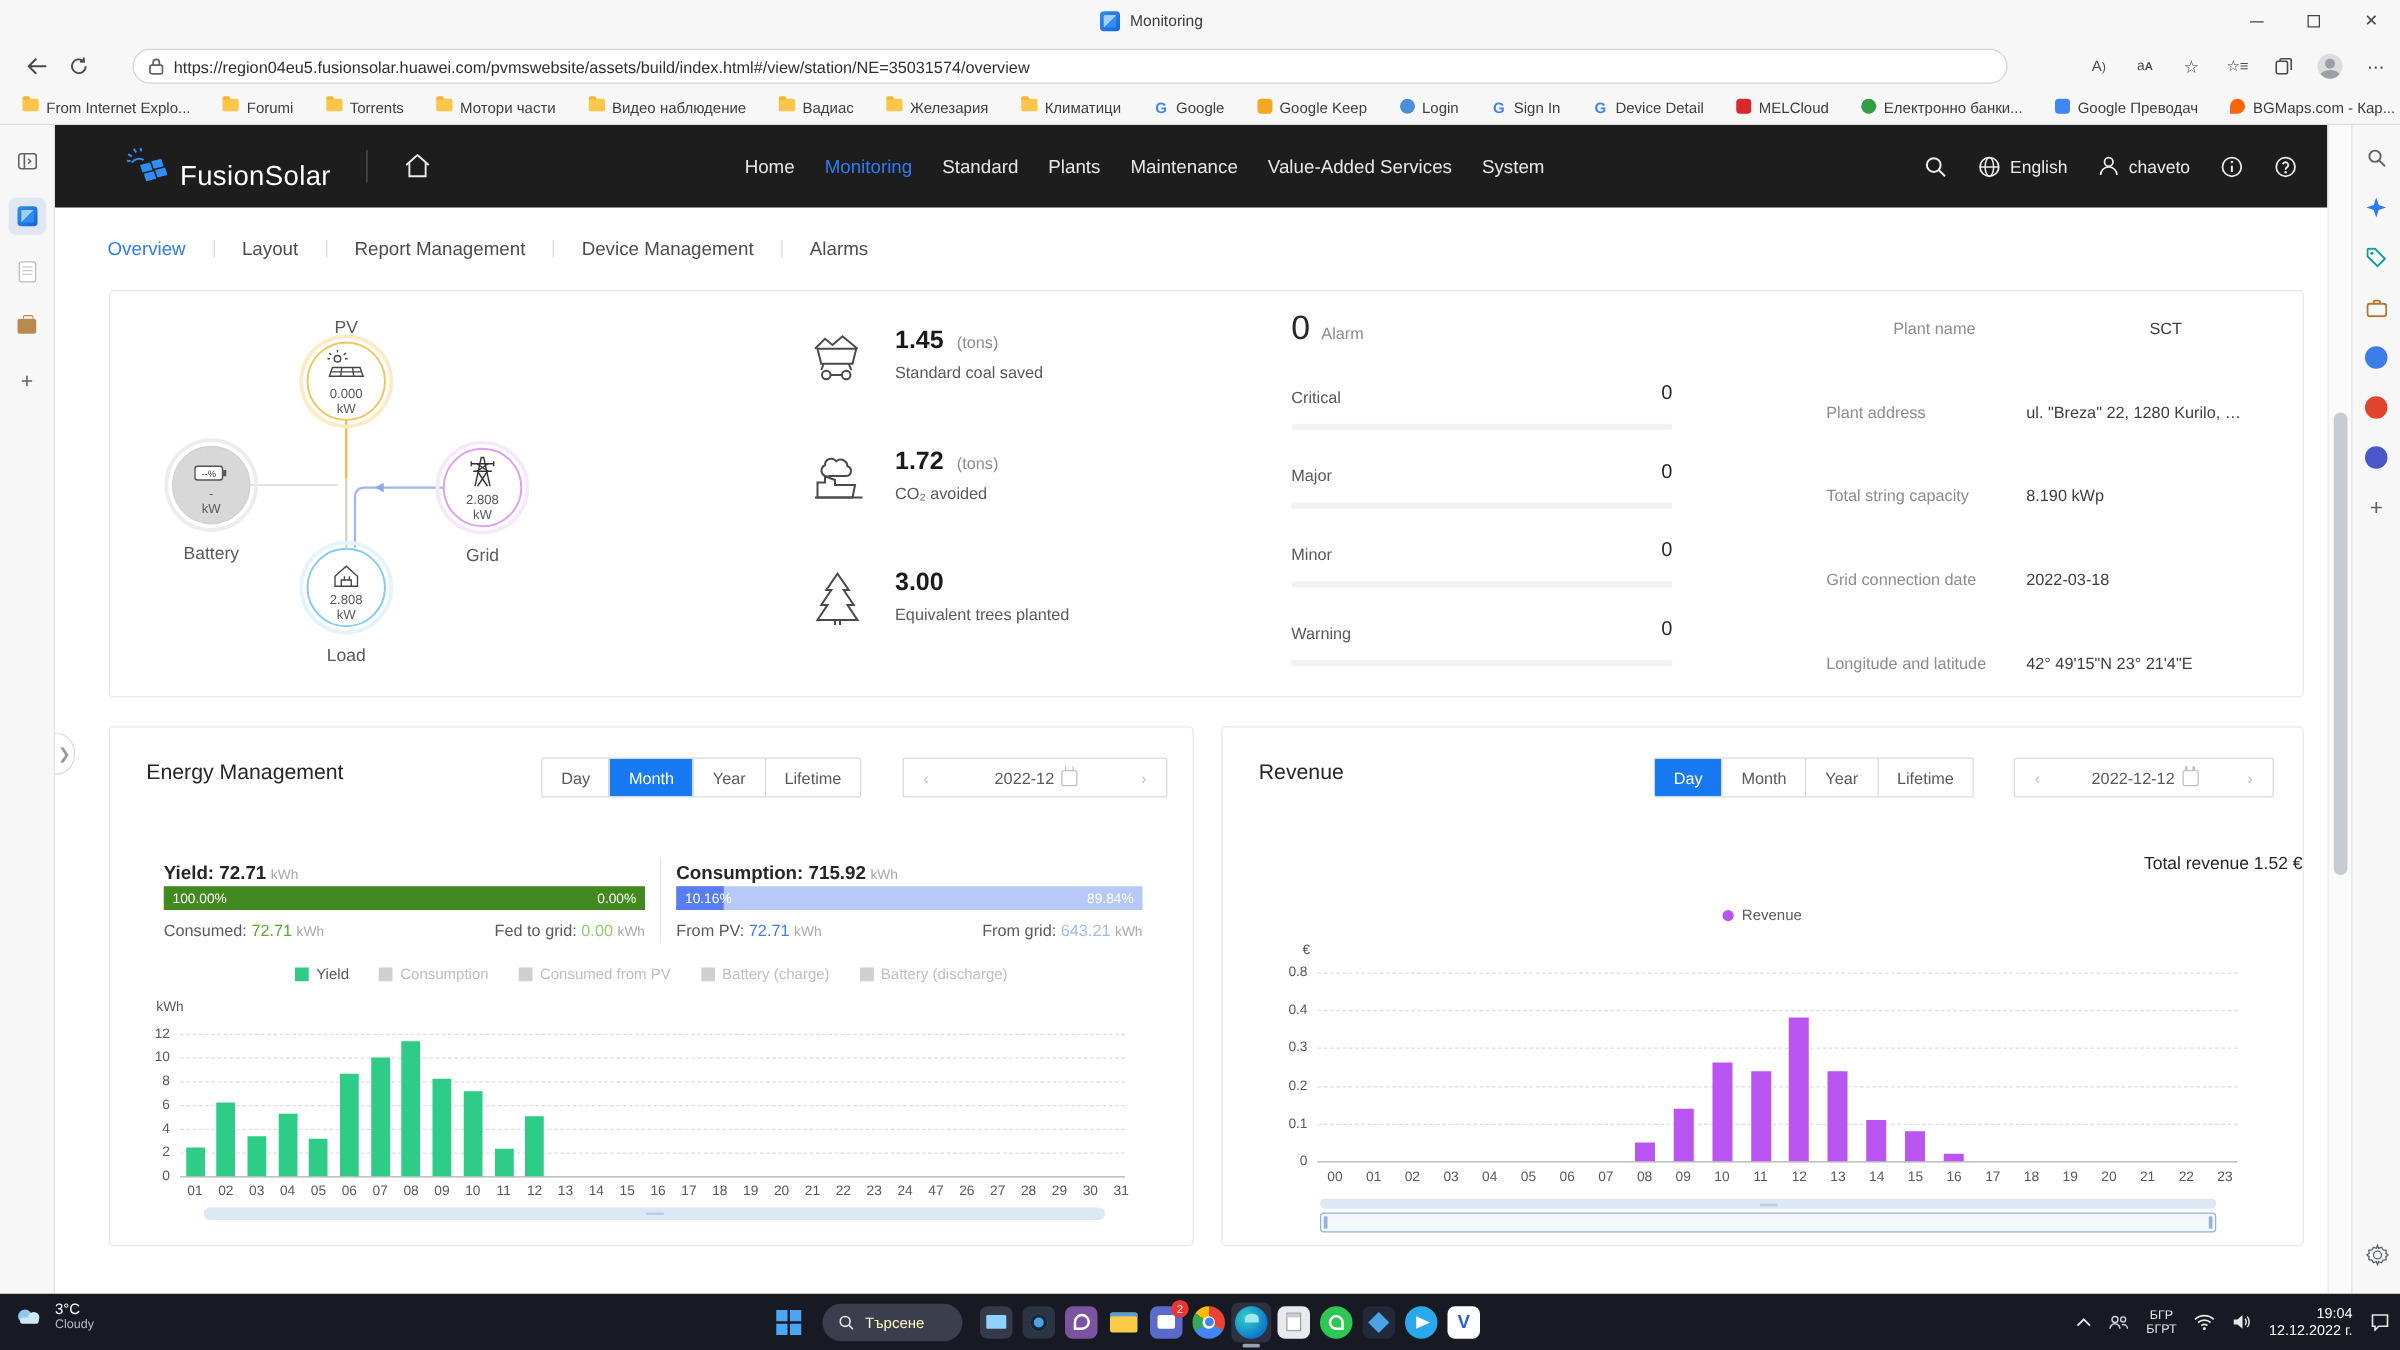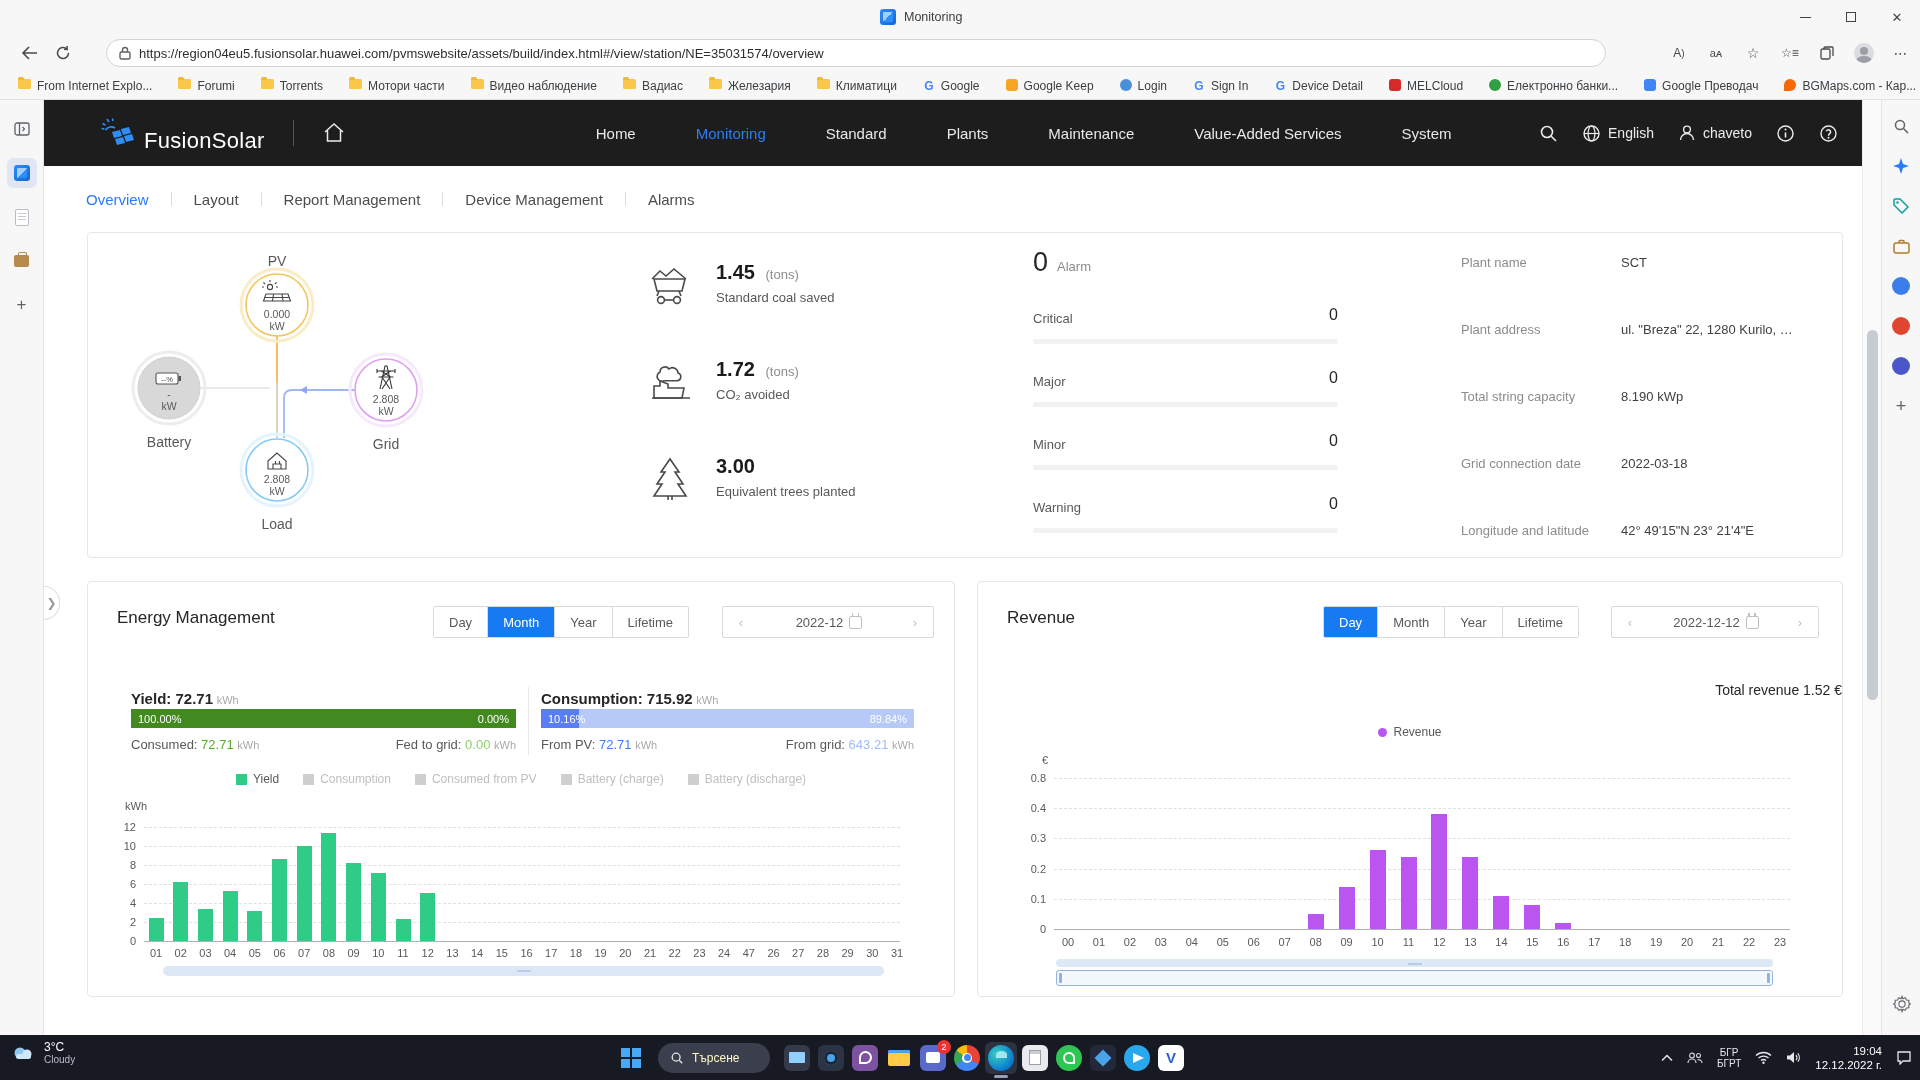--- a/index.html
+++ b/index.html
@@ -52,21 +52,21 @@
   #rightbar { position:absolute; left:1881px; top:0; width:39px; height:935px; background:#f7f7f8; border-left:1px solid #e4e4e6; display:flex; flex-direction:column; align-items:center; padding-top:14px; gap:16px; }
   .rb { width:24px; height:24px; display:flex; align-items:center; justify-content:center; border-radius:5px; }
   .dotapp { width:18px; height:18px; border-radius:50%; }
   #rb-gear { position:absolute; left:0; bottom:22px; width:39px; display:flex; justify-content:center; color:#5f6368; }
 
   
   #appbar { position:absolute; left:0; top:0; width:1818px; height:66px; background:#1d1d1d; display:flex; align-items:center; color:#ececec; }
   #brand { display:flex; align-items:center; gap:10px; margin-left:56px; }
   #brand .bname { font-size:22px; font-weight:500; color:#fff; letter-spacing:.3px;margin-top:16px; }
   .hdr-div { width:1px; height:26px; background:#555; margin:0 28px; }
-  #mainnav { display:flex; gap:60px; font-size:15px; margin-left:250px; }
+  #mainnav { display:flex; gap:24px; font-size:15px; margin-left:250px; }
   #mainnav .ni { color:#e8e8e8; cursor:pointer; white-space:nowrap; }
   #mainnav .ni.active { color:#2b7cf8; }
   #hdr-right { position:absolute; right:24px; display:flex; align-items:center; gap:24px; font-size:14px; color:#ececec; }
   #hdr-right .hp { display:flex; align-items:center; gap:7px; }
 
   #subnav { position:absolute; left:0; top:66px; width:1818px; height:66px; display:flex; align-items:center; gap:0; padding-left:42px; font-size:15px; }
   #subnav .sni { color:#4d4d4d; padding:0 22px; cursor:pointer; }
   #subnav .sni:first-child { padding-left:0; }
   #subnav .sni.active { color:#2b7cf8; }
   #subnav .sep { width:1px; height:14px; background:#dcdcdc; }
@@ -497,21 +497,21 @@
             <span class="big">0</span>
             <span class="sm">Alarm</span>
           </div>
         <div class="al-row" style="top: 76px;"><span class="lbl">Critical</span><span class="val">0</span><div class="bar"></div></div>
             <div class="al-row" style="top: 139px;"><span class="lbl">Major</span><span class="val">0</span><div class="bar"></div></div>
             <div class="al-row" style="top: 202px;"><span class="lbl">Minor</span><span class="val">0</span><div class="bar"></div></div>
             <div class="al-row" style="top: 265px;"><span class="lbl">Warning</span><span class="val">0</span><div class="bar"></div></div>
           </div>
 
         <div id="plant-zone">
-            <div class="pi-row" style="top: 22px;"><span class="lbl">Plant name</span><span class="val" title="SCT">SCT</span></div>
+            <div class="pi-row" style="top: 22px; text-align: center;"><span class="lbl">Plant name</span><span class="val" title="SCT">SCT</span></div>
             <div class="pi-row" style="top: 89px;"><span class="lbl">Plant address</span><span class="val" title="ul. &quot;Breza&quot; 22, 1280 Kurilo, …">ul. "Breza" 22, 1280 Kurilo, …</span></div>
             <div class="pi-row" style="top: 156px;"><span class="lbl">Total string capacity</span><span class="val" title="8.190 kWp">8.190 kWp</span></div>
             <div class="pi-row" style="top: 223px;"><span class="lbl">Grid connection date</span><span class="val" title="2022-03-18">2022-03-18</span></div>
             <div class="pi-row" style="top: 290px;"><span class="lbl">Longitude and latitude</span><span class="val" title="42° 49'15&quot;N   23° 21'4&quot;E">42° 49'15"N   23° 21'4"E</span></div>
           </div>
       </div>
 
       <div class="card" id="emcard">
         <div class="card-title">Energy Management</div>
         <div class="tabgroup" id="em-tabs" style="left:345px">

